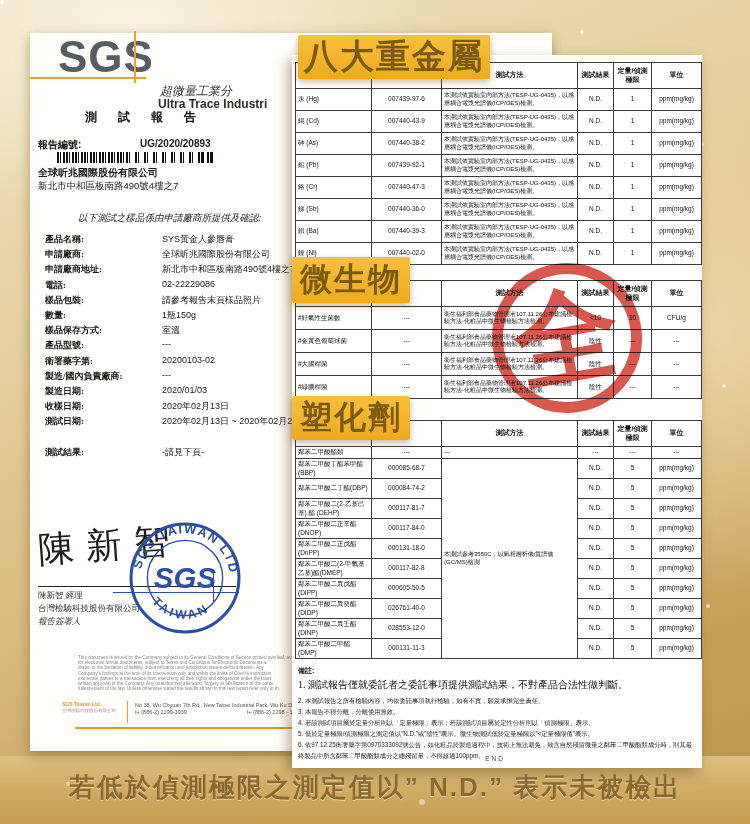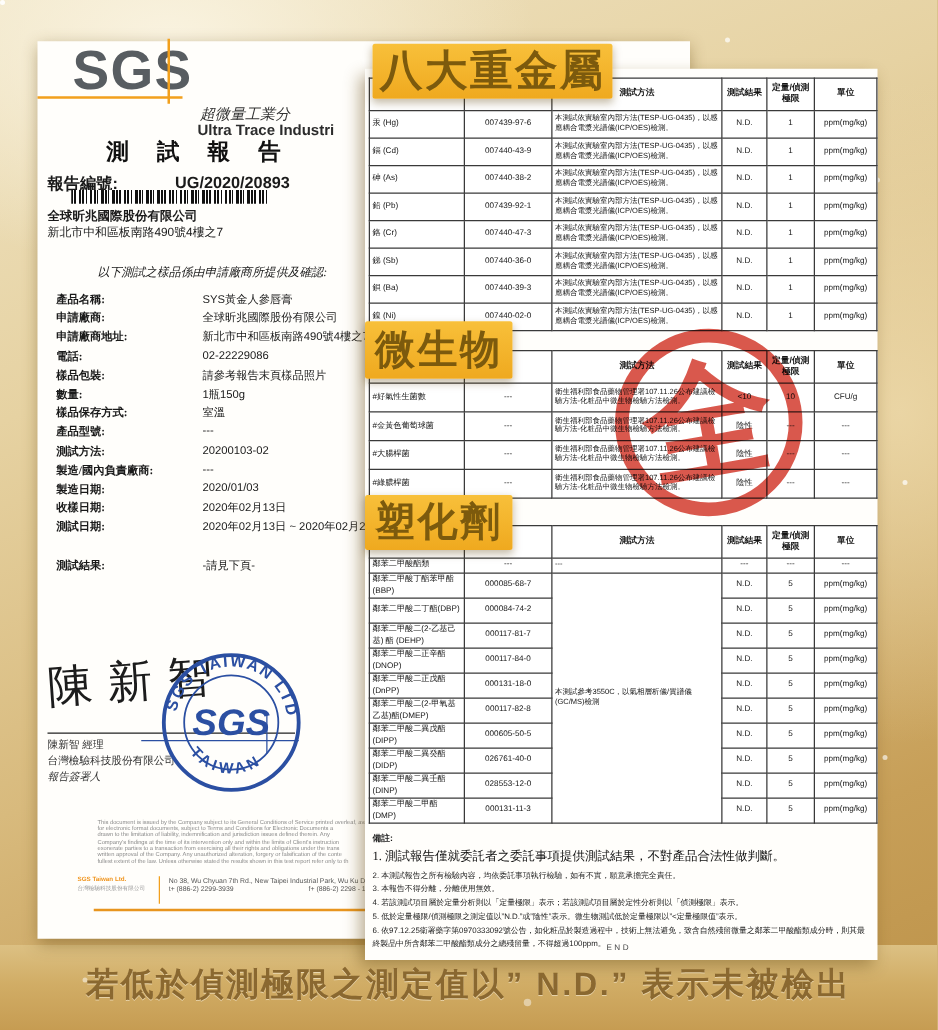--- a/index.html
+++ b/index.html
@@ -28,22 +28,22 @@
   
   .sgs-logo{position:absolute;left:28px;top:2px;font-size:44px;font-weight:bold;
     color:#585d61;letter-spacing:1px;line-height:1;}
   .cross-h{position:absolute;left:0;top:44px;width:116px;height:2px;background:#f2a01d;}
   .cross-v{position:absolute;left:104px;top:-2px;width:2px;height:52px;background:#f2a01d;}
   .subtitle-cn{position:absolute;left:130px;top:50px;width:420px;font-family:"Liberation Serif",serif;
     font-style:italic;font-size:12px;color:#333;white-space:nowrap;}
   .subtitle-en{position:absolute;left:128px;top:64px;width:420px;font-weight:bold;font-size:12px;
     color:#2c2c2c;white-space:nowrap;}
   .rpt-title{position:absolute;left:55px;top:76px;font-family:"Liberation Serif",serif;
-    font-weight:bold;font-size:18px;letter-spacing:9px;color:#111;}
-  .rpt-no{position:absolute;left:8px;top:105px;font-size:13px;font-weight:bold;}
+    font-weight:bold;font-size:12px;letter-spacing:9px;color:#111;}
+  .rpt-no{position:absolute;left:8px;top:105px;font-size:10px;font-weight:bold;}
   .rpt-no .val{position:absolute;left:102px;top:0;white-space:nowrap;}
   .barcode{position:absolute;left:27px;top:119px;width:158px;height:11px;
     background:repeating-linear-gradient(90deg,#111 0 1.5px,#fff 1.5px 2.5px,#111 2.5px 3.5px,#fff 3.5px 6px,#111 6px 8px,#fff 8px 9px);}
   .co-name{position:absolute;left:8px;top:133px;font-size:10px;font-weight:bold;white-space:nowrap;}
   .co-addr{position:absolute;left:8px;top:147px;font-size:9.5px;white-space:nowrap;}
   .confirm{position:absolute;left:8px;top:179px;font-family:"Liberation Serif",serif;
     font-style:italic;font-size:9.5px;white-space:nowrap;margin-left:40px;}
   
   .itable{position:absolute;left:15px;top:200px;border-collapse:collapse;table-layout:fixed;width:480px;}
   .itable td{border:none;padding:0;vertical-align:top;white-space:nowrap;overflow:visible;}
@@ -157,21 +157,21 @@
           </tr>
           <tr>
             <td class="c-label">樣品保存方式:</td>
             <td class="c-value">室溫</td>
           </tr>
           <tr>
             <td class="c-label">產品型號:</td>
             <td class="c-value">---</td>
           </tr>
           <tr>
-            <td class="c-label">測試方法:</td>
+            <td class="c-label">衛署藥字第:</td>
             <td class="c-value">20200103-02</td>
           </tr>
           <tr>
             <td class="c-label">製造/國內負責廠商:</td>
             <td class="c-value">---</td>
           </tr>
           <tr>
             <td class="c-label">製造日期:</td>
             <td class="c-value">2020/01/03</td>
           </tr>

